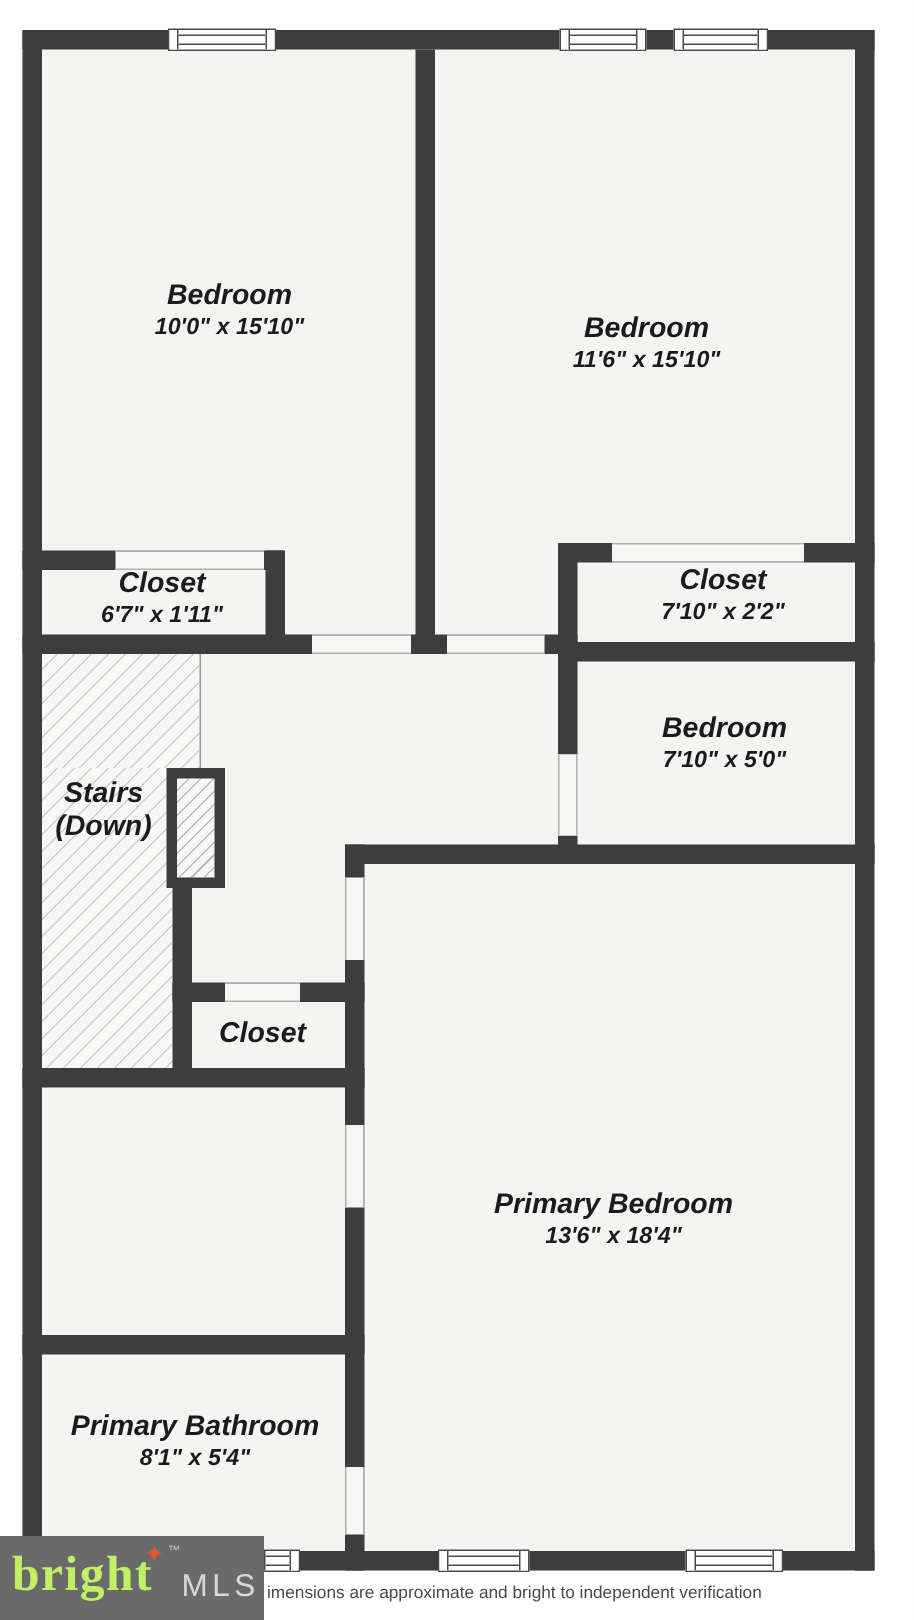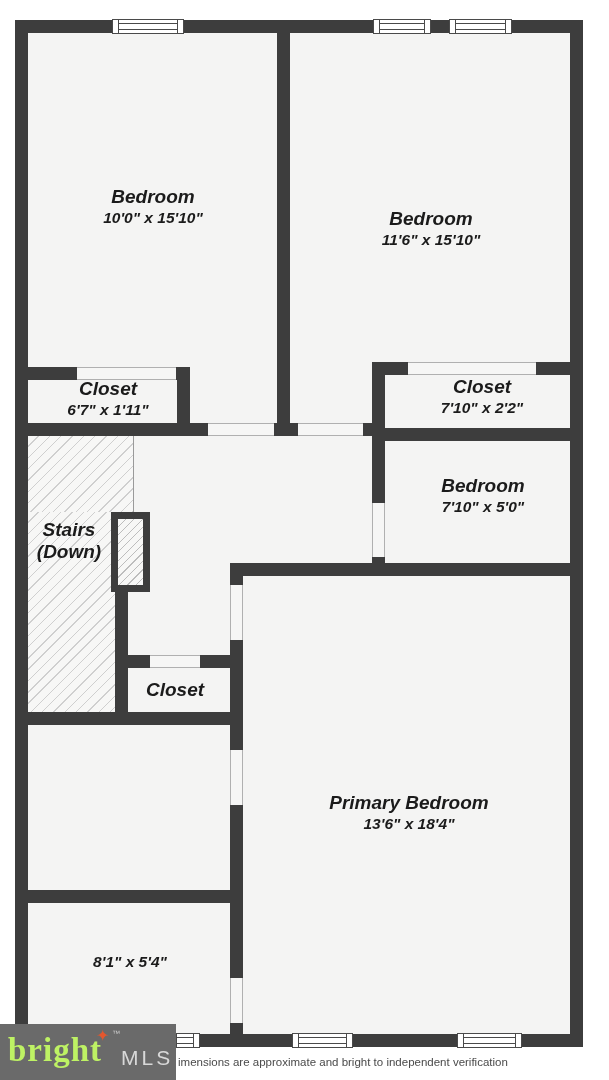--- a/index.html
+++ b/index.html
@@ -137,20 +137,21 @@
     <div class="nm">(Down)</div>
   </div>
   <div class="room-label" style="left:175px;top:690px;">
     <div class="nm">Closet</div>
   </div>
   <div class="room-label" style="left:409px;top:792px;margin-top:22px;">
     <div class="nm">Primary Bedroom</div>
     <div class="dm">13'6" x 18'4"</div>
   </div>
   <div class="room-label" style="left:130px;top:962px;">
+    <div class="nm">Primary Bathroom</div>
     <div class="dm">8'1" x 5'4"</div>
   </div>
 
   <div id="brand-box">
     <div id="brand-inner">
       <span class="bright">bright</span>
       <span class="star">✦</span>
       <span class="tm">™</span>
       <span class="mls">MLS</span>
     </div>

